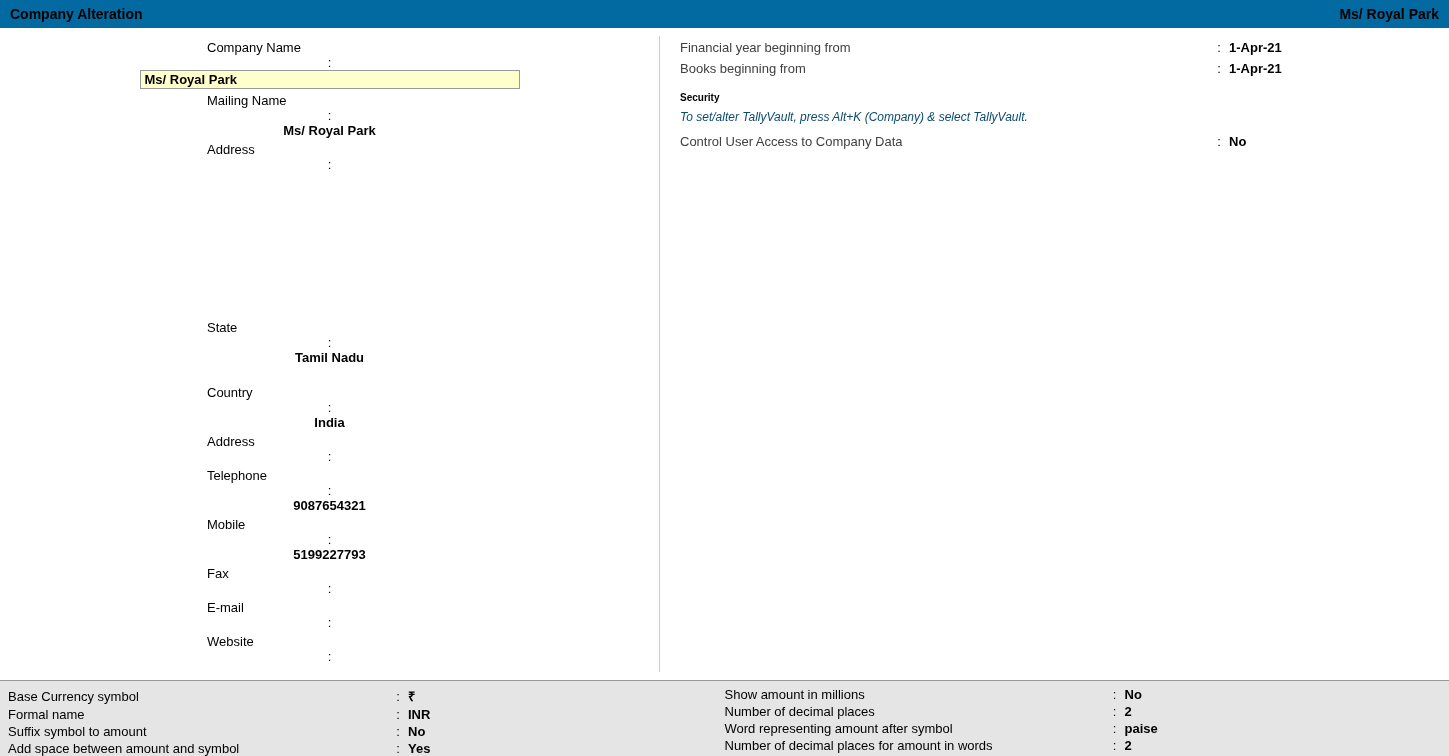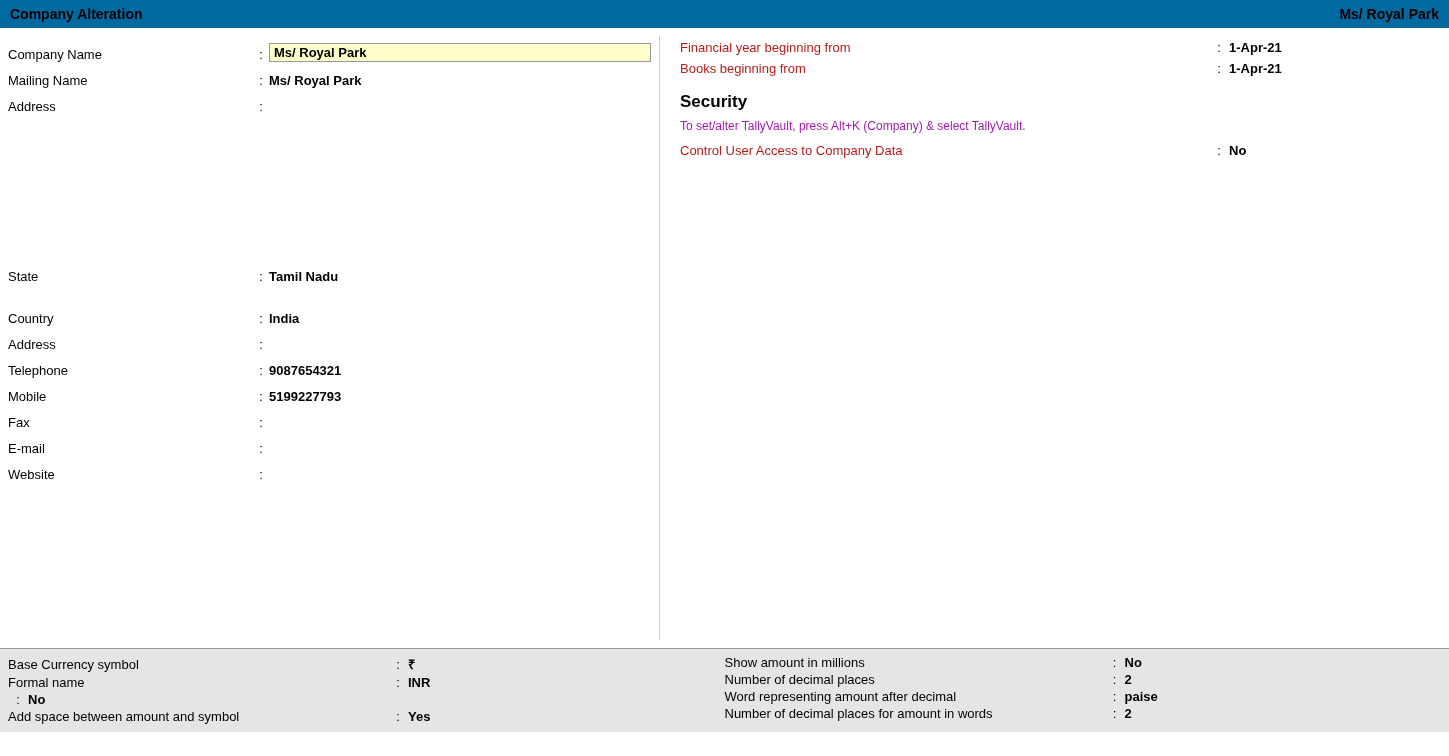--- a/index.html
+++ b/index.html
@@ -30,23 +30,24 @@
       width: 660px;
       padding: 4px 8px;
       border-right: 1px solid #ccc;
     }
     .right-panel {
       flex: 1;
       padding: 4px 20px;
     }
     .field-row {
       display: flex;
-      align-items: flex-end;
+      align-items: center;
       margin-bottom: 4px;
       min-height: 22px;
+      flex-direction: column;
     }
     .field-label {
       width: 245px;
       flex-shrink: 0;
       color: #000;
     }
     .field-colon {
       width: 16px;
       flex-shrink: 0;
       text-align: center;
@@ -69,41 +70,42 @@
     .spacer {
       height: 16px;
     }
     .right-field-row {
       display: flex;
       align-items: center;
       margin-bottom: 6px;
     }
     .right-label {
       flex: 1;
-      color: #b91c1c;
+      color: #404040;
     }
     .right-colon {
       width: 20px;
       text-align: center;
     }
     .right-value {
       width: 200px;
       font-weight: bold;
     }
     .security-section {
       margin-top: 16px;
     }
     .security-title {
       font-weight: bold;
-      font-size: 17px;
+      font-size: 10px;
       margin-bottom: 6px;
     }
     .security-note {
+      font-style: italic;
       font-size: 12px;
-      color: #a21caf;
+      color: #0c4a6e;
       margin-bottom: 8px;
       line-height: 1.4;
     }
     .footer-bar {
       border-top: 1px solid #999;
       padding: 6px 8px;
       background: #e5e5e5;
     }
     .footer-row {
       display: flex;
@@ -249,20 +251,21 @@
         <span class="footer-label">Base Currency symbol</span>
         <span class="footer-colon">:</span>
         <span class="footer-value">₹</span>
       </div>
       <div class="footer-row">
         <span class="footer-label">Formal name</span>
         <span class="footer-colon">:</span>
         <span class="footer-value">INR</span>
       </div>
       <div class="footer-row">
+        <span class="footer-label">Suffix symbol to amount</span>
         <span class="footer-colon">:</span>
         <span class="footer-value">No</span>
       </div>
       <div class="footer-row">
         <span class="footer-label">Add space between amount and symbol</span>
         <span class="footer-colon">:</span>
         <span class="footer-value">Yes</span>
       </div>
     </div>
 
@@ -271,21 +274,21 @@
         <span class="footer-label">Show amount in millions</span>
         <span class="footer-colon">:</span>
         <span class="footer-value">No</span>
       </div>
       <div class="footer-row">
         <span class="footer-label">Number of decimal places</span>
         <span class="footer-colon">:</span>
         <span class="footer-value">2</span>
       </div>
       <div class="footer-row">
-        <span class="footer-label">Word representing amount after decimal</span>
+        <span class="footer-label">Word representing amount after symbol</span>
         <span class="footer-colon">:</span>
         <span class="footer-value">paise</span>
       </div>
       <div class="footer-row">
         <span class="footer-label">Number of decimal places for amount in words</span>
         <span class="footer-colon">:</span>
         <span class="footer-value">2</span>
       </div>
     </div>
   </div>

